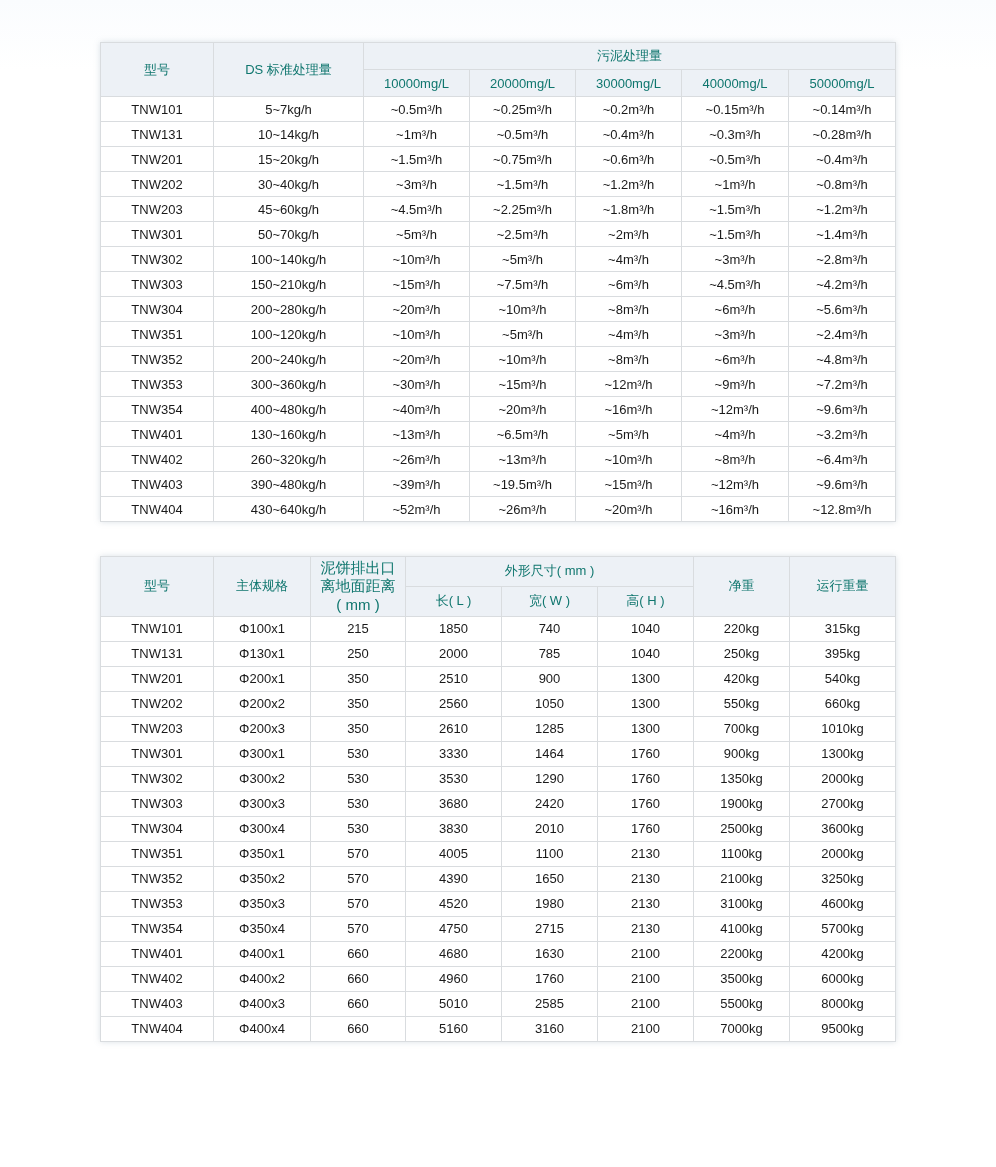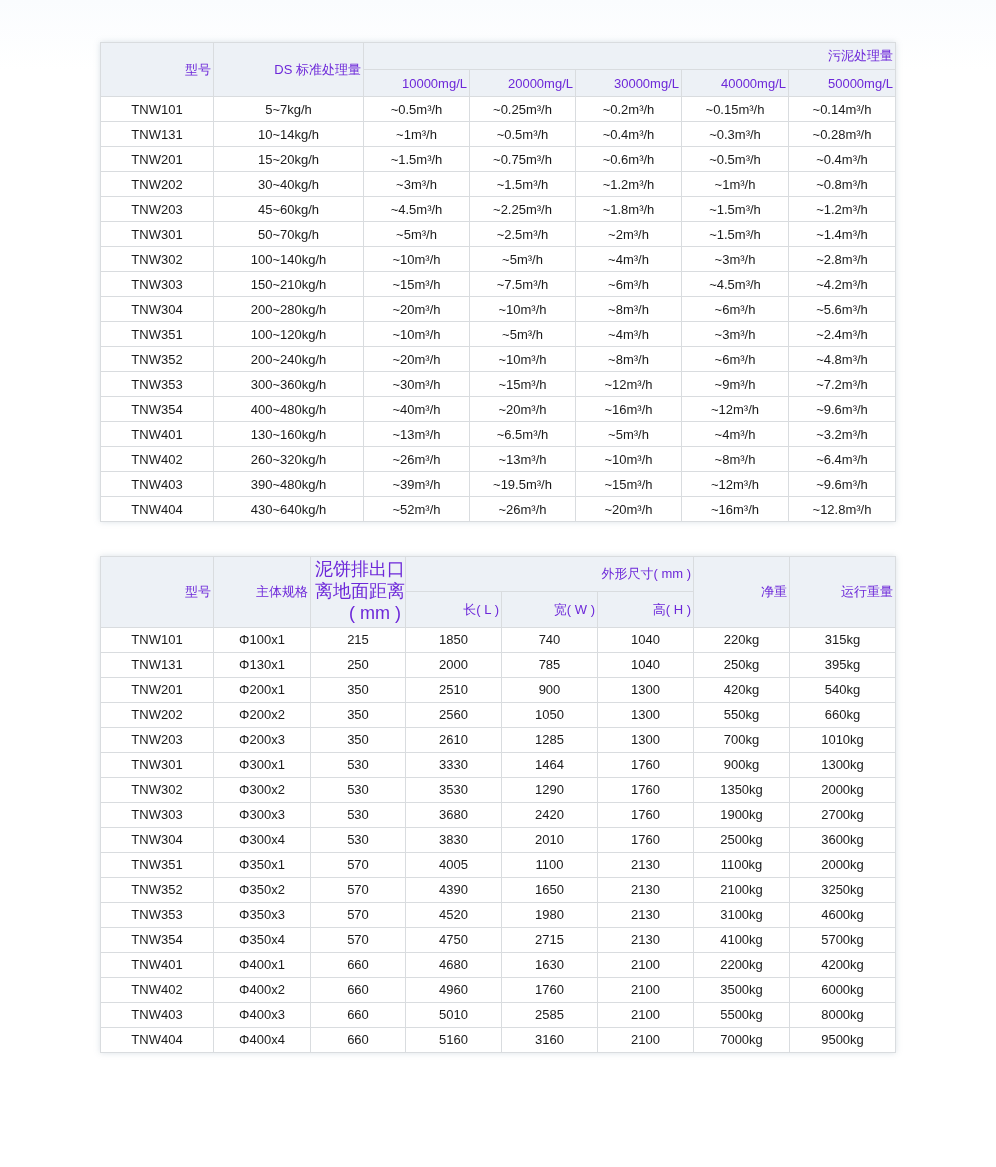--- a/index.html
+++ b/index.html
@@ -30,28 +30,27 @@
     text-align: center;
     vertical-align: middle;
     padding: 0 2px;
     height: 25px;
     font-weight: normal;
     white-space: nowrap;
     overflow: hidden;
   }
   .spec-table thead th {
     background: #edf1f6;
-    color: #6d28d9;
+    color: #0f766e;
     height: 27px;
-    text-align: right;
   }
   .spec-table { border: 1px solid #c9cdd3; }
   #table2 thead th.multiline {
     line-height: 1.22;
-    font-size: 18px;
+    font-size: 15px;
     padding: 2px 4px;
   }
   #table2 thead th { height: 29px; }
   .spec-table tbody td { color: #1a1a1a; }
 </style>
 </head>
 <body>
 
 <div class="page">
 

